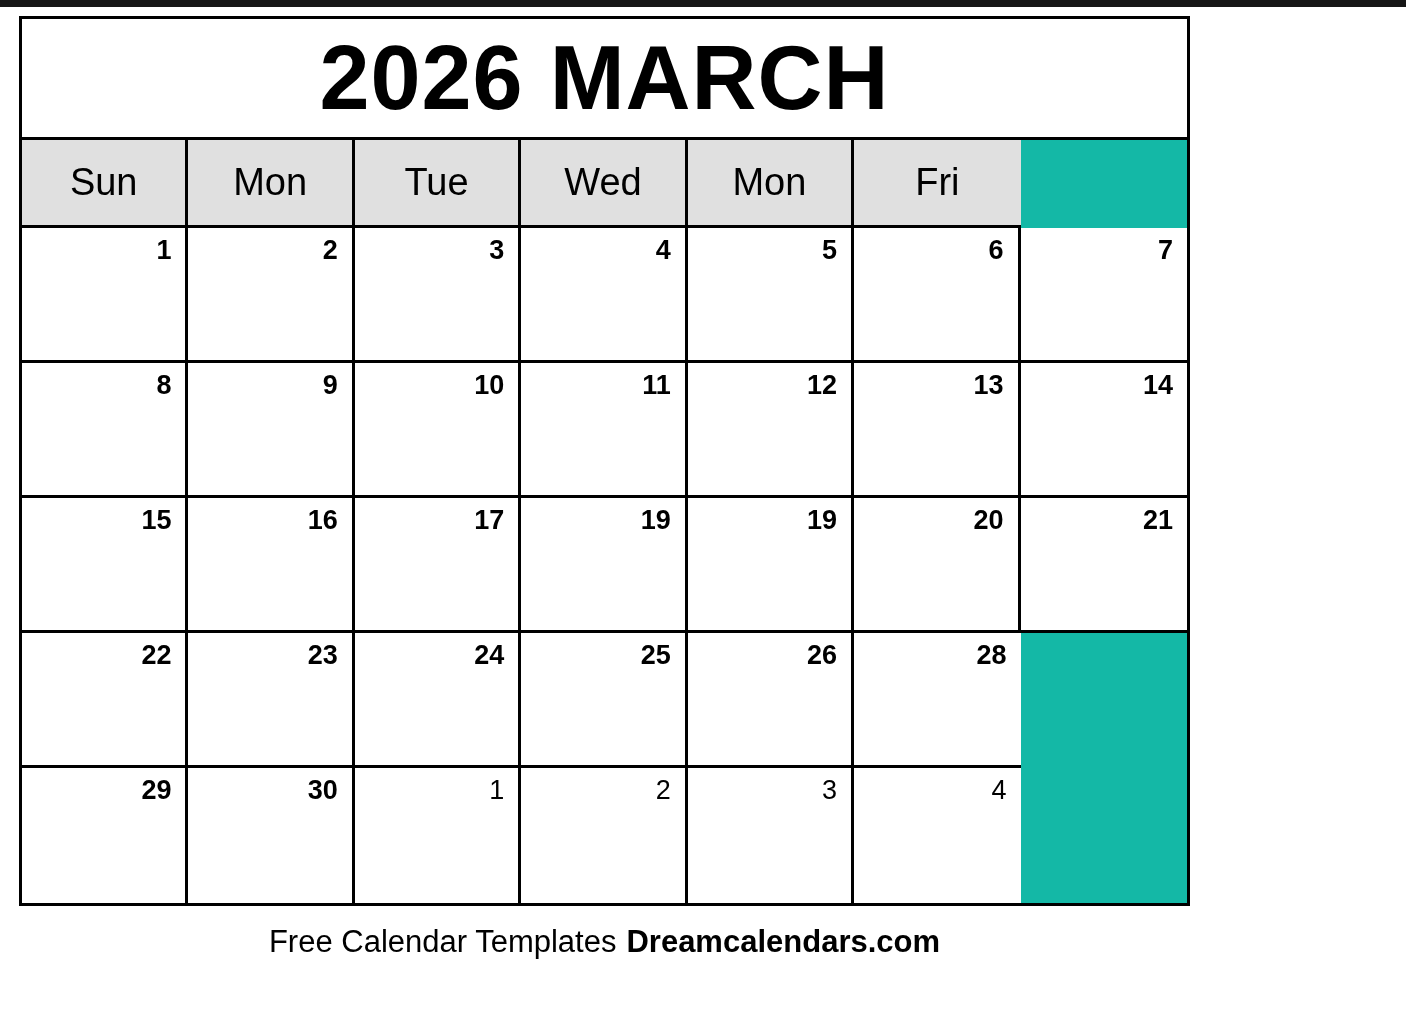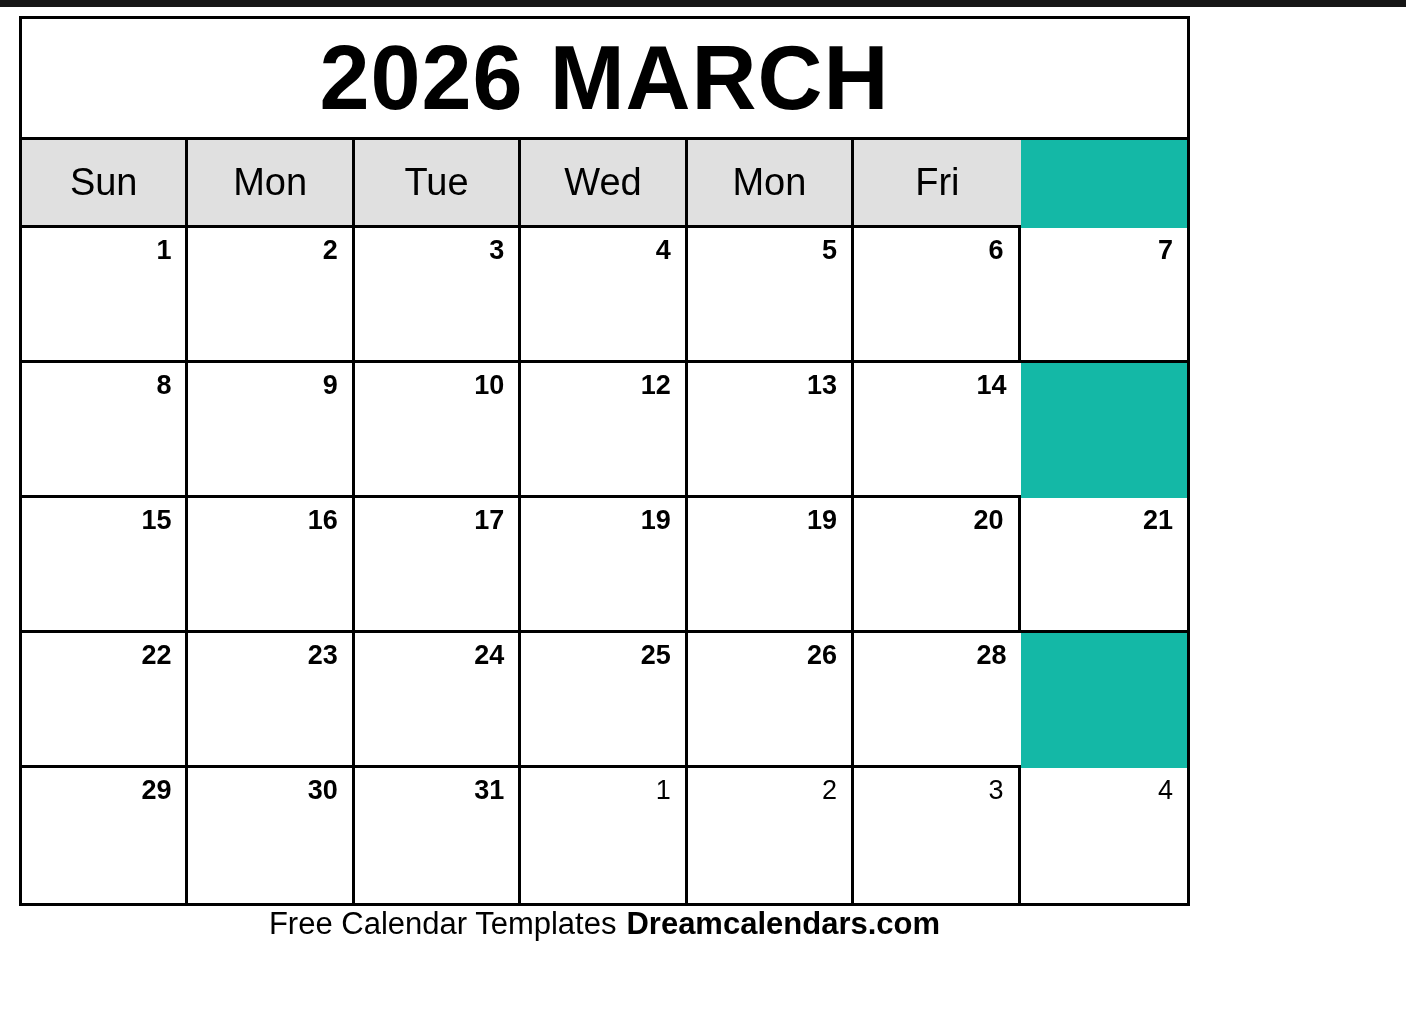--- a/index.html
+++ b/index.html
@@ -77,20 +77,21 @@
   .day-number {
     font-size: 27px;
     font-weight: 700;
     margin: 8px 14px 0 0;
     line-height: 1.1;
   }
   .day-cell.outside .day-number {
     font-weight: 400;
   }
   .footer {
+    margin-top: 18px;
     text-align: center;
     font-size: 31px;
     font-weight: 400;
     white-space: nowrap;
   }
   .footer .brand {
     font-weight: 700;
     margin-left: 10px;
   }
 </style>
@@ -141,20 +142,23 @@
           <div class="day-cell">
             <span class="day-number">8</span>
           </div>
           <div class="day-cell">
             <span class="day-number">9</span>
           </div>
           <div class="day-cell">
             <span class="day-number">10</span>
           </div>
           <div class="day-cell">
+            <span class="day-number">11</span>
+          </div>
+          <div class="day-cell">
             <span class="day-number">12</span>
           </div>
           <div class="day-cell">
             <span class="day-number">13</span>
           </div>
           <div class="day-cell">
             <span class="day-number">14</span>
           </div>
         </div>
         <div class="week-row">
@@ -199,23 +203,20 @@
           <div class="day-cell">
             <span class="day-number">28</span>
           </div>
         </div>
         <div class="week-row">
           <div class="day-cell">
             <span class="day-number">29</span>
           </div>
           <div class="day-cell">
             <span class="day-number">30</span>
-          </div>
-          <div class="day-cell">
-            <span class="day-number">31</span>
           </div>
           <div class="day-cell outside">
             <span class="day-number">1</span>
           </div>
           <div class="day-cell outside">
             <span class="day-number">2</span>
           </div>
           <div class="day-cell outside">
             <span class="day-number">3</span>
           </div>

